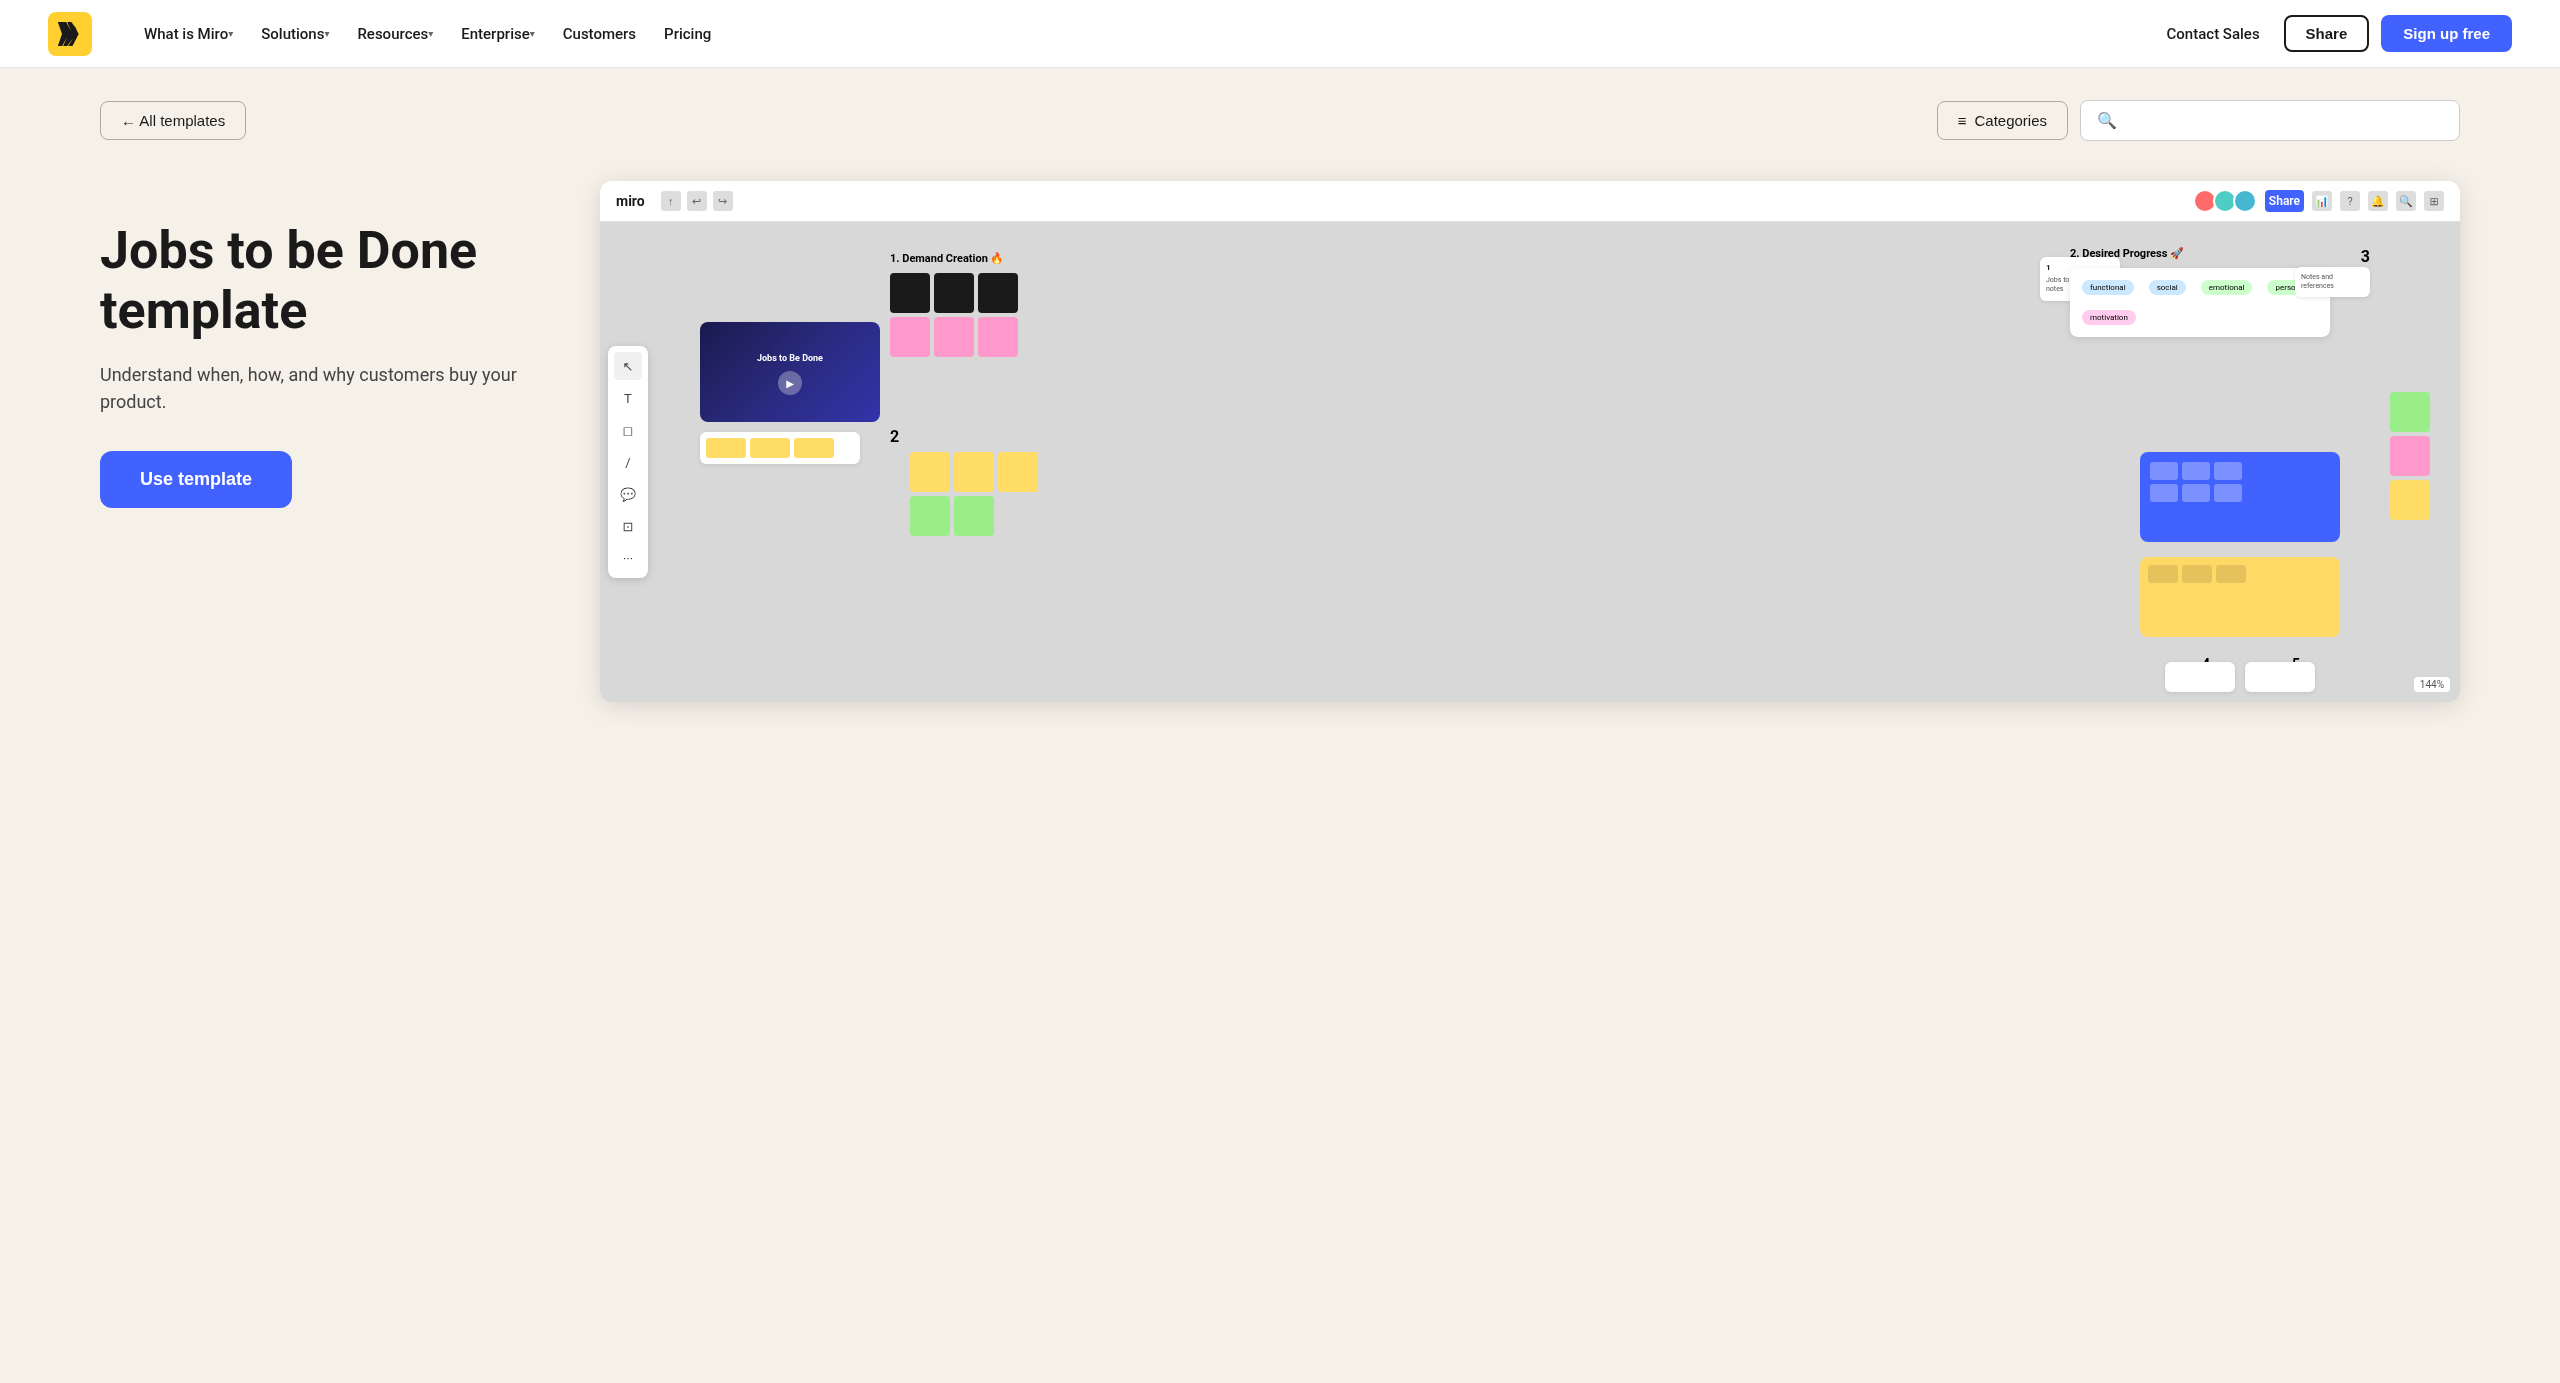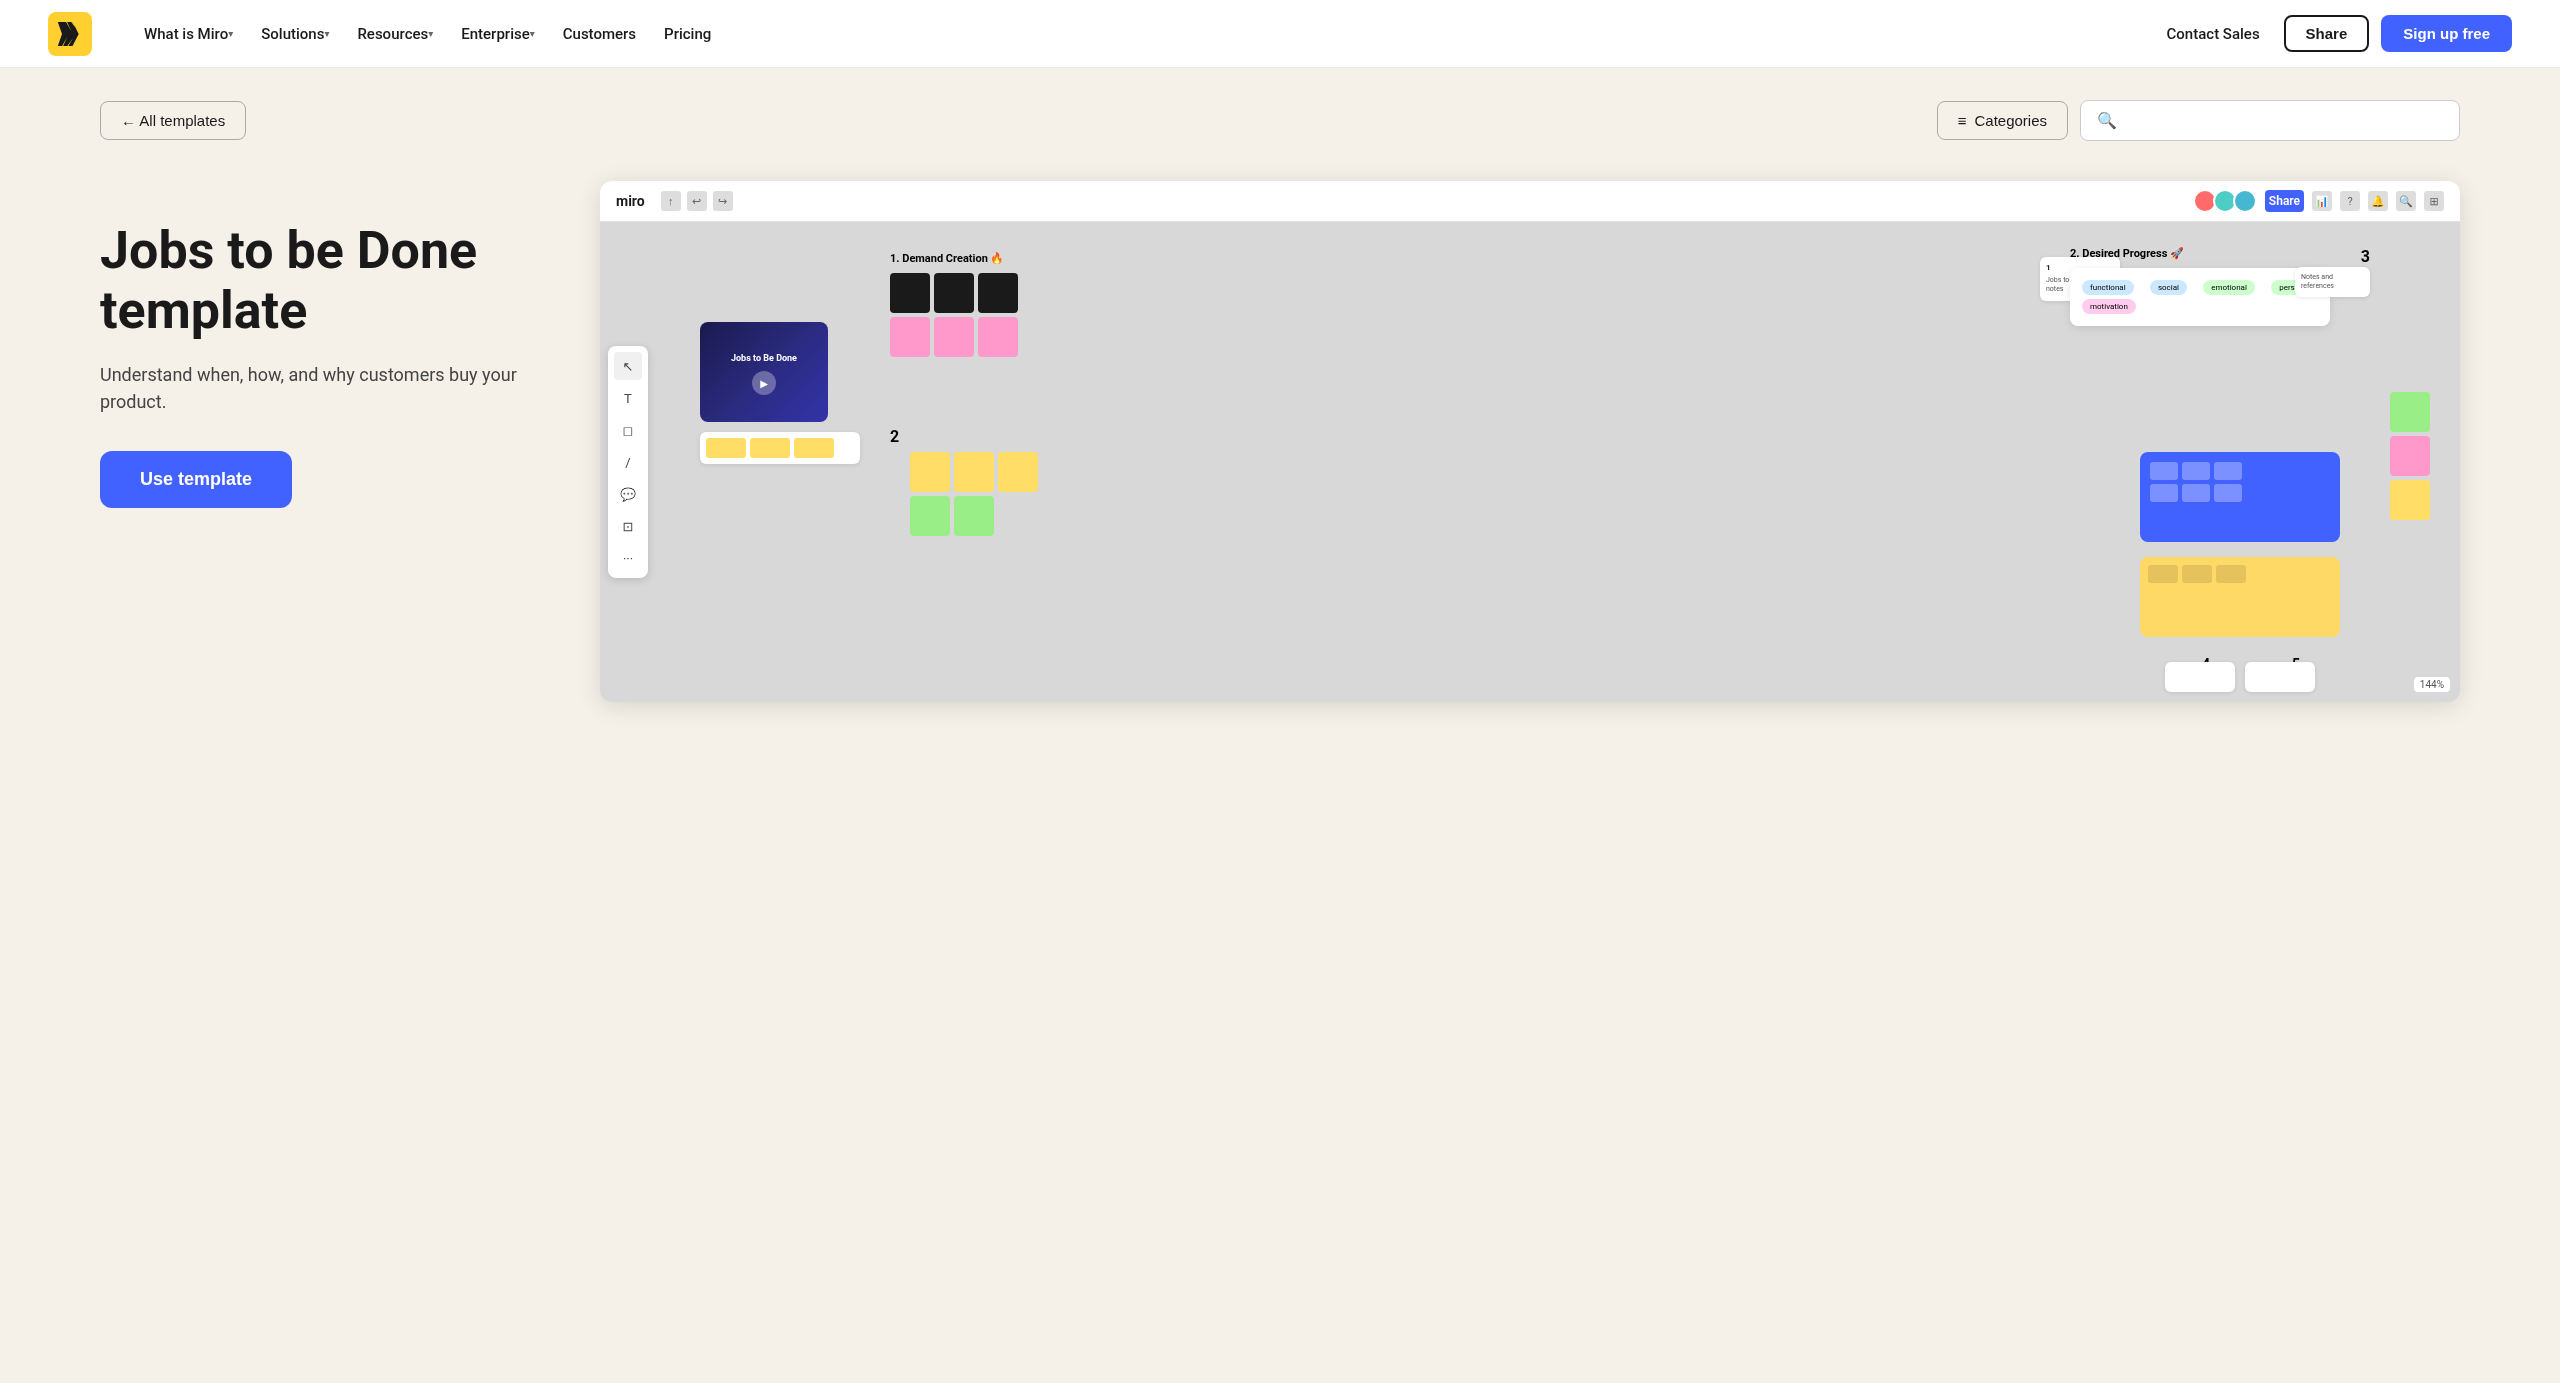--- a/index.html
+++ b/index.html
@@ -300,21 +300,21 @@
       top: 20px;
       right: 0;
       bottom: 0;
     }
 
     
     .card-jtbd {
       position: absolute;
       left: 50px;
       top: 80px;
-      width: 128px;
+      width: 180px;
       height: 100px;
       background: #1a1a4e;
       border-radius: 8px;
       overflow: hidden;
     }
     .card-jtbd-inner {
       width: 100%;
       height: 100%;
       background: linear-gradient(135deg, #1a1a4e 0%, #2a2a7e 50%, #3333aa 100%);
       display: flex;
@@ -576,21 +576,21 @@
               </div>
               <div style="display:flex; gap:4px;">
                 <div style="width:40px;height:40px;background:#99ee88;border-radius:4px;"></div>
                 <div style="width:40px;height:40px;background:#99ee88;border-radius:4px;"></div>
               </div>
             </div>
 
             <div style="position:absolute; right:130px; top:5px; width:260px;">
               <div style="font-size:11px; font-weight:700; margin-bottom:8px;">2. Desired Progress 🚀</div>
               <div style="background:#fff; border-radius:8px; padding:12px; box-shadow:0 2px 8px rgba(0,0,0,0.1);">
-                <div style="display:flex; flex-wrap:wrap; gap:4px;justify-content:space-between;">
+                <div style="display:flex; flex-wrap:wrap; gap:15px;">
                   <div style="background:#cce8ff; border-radius:10px; padding:3px 8px; font-size:8px;">functional</div>
                   <div style="background:#cce8ff; border-radius:10px; padding:3px 8px; font-size:8px;">social</div>
                   <div style="background:#ccffcc; border-radius:10px; padding:3px 8px; font-size:8px;">emotional</div>
                   <div style="background:#ccffcc; border-radius:10px; padding:3px 8px; font-size:8px;">personal</div>
                   <div style="background:#ffccee; border-radius:10px; padding:3px 8px; font-size:8px;">motivation</div>
                 </div>
               </div>
             </div>
 
             <div style="position:absolute; right:90px; top:5px; font-size:16px; font-weight:700;">3</div>

